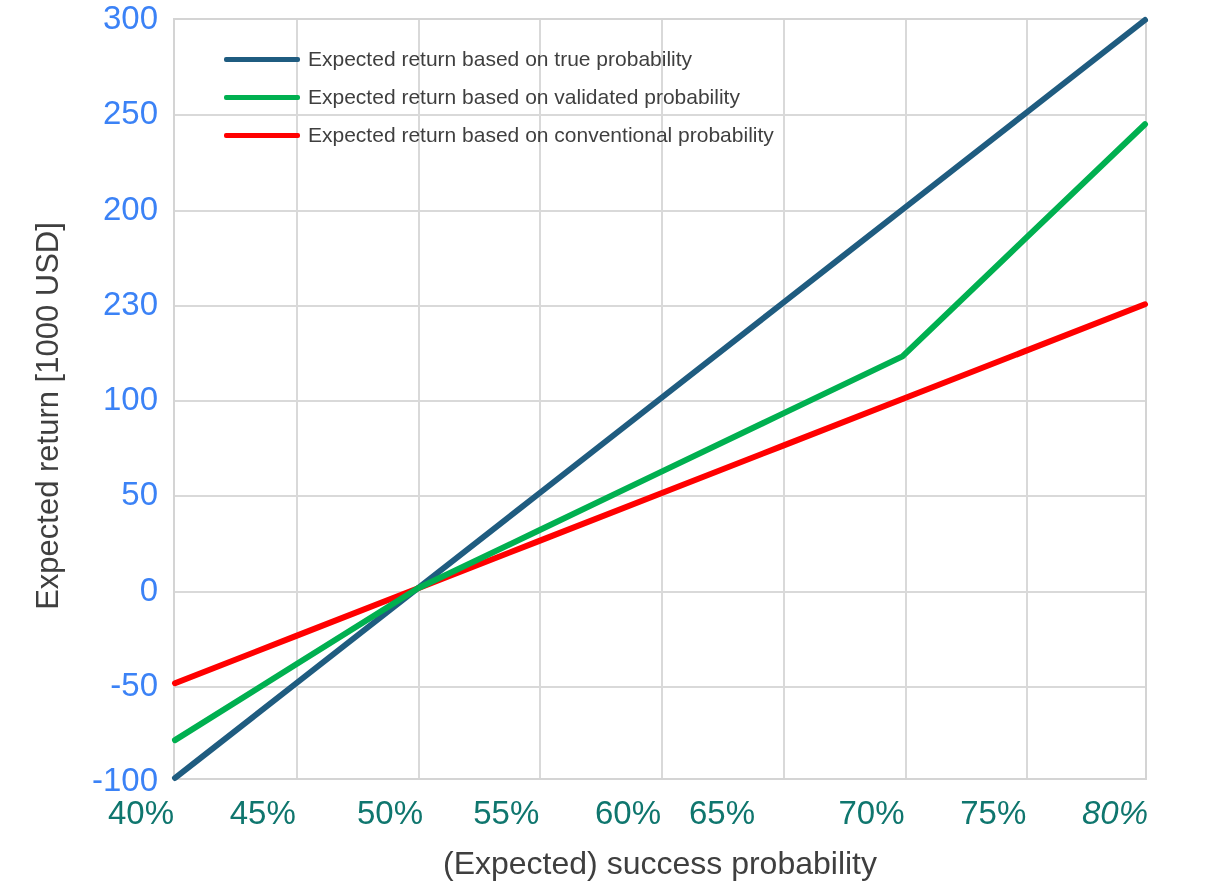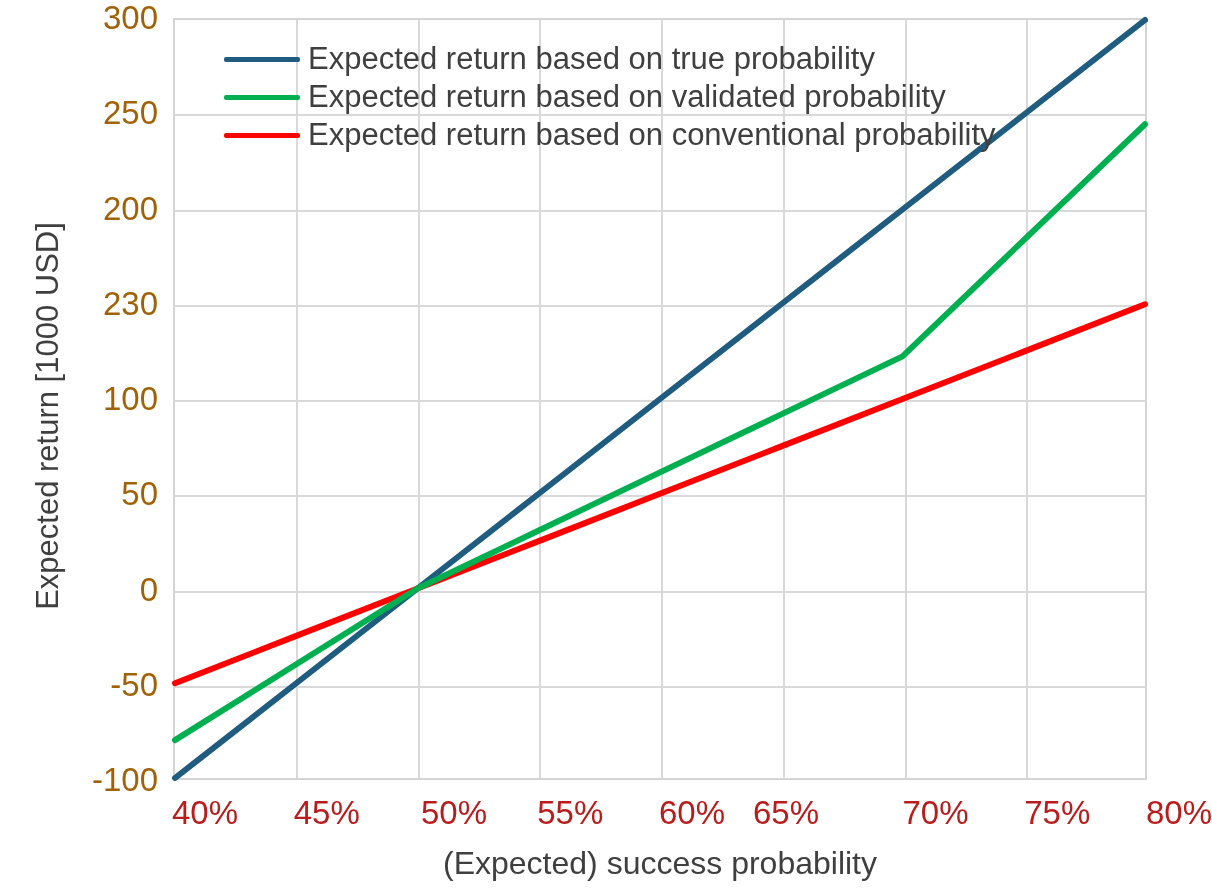--- a/index.html
+++ b/index.html
@@ -54,31 +54,31 @@
     left: 0; top: 0;
     width: 100%;
     height: 100%;
     overflow: visible;
   }
   .ytick-box {
     position: absolute;
     left: 0;
     width: 158px;
     text-align: right;
-    color: #a16207;
+    color: #3b82f6;
     font-size: 33px;
     line-height: 33px;
     white-space: nowrap;
   }
   .xtick-box {
     position: absolute;
     top: 795px;
     width: 130px;
-    text-align: right;
-    color: #b91c1c;
+    text-align: left;
+    color: #0f766e;
     font-size: 33px;
     line-height: 36px;
     white-space: nowrap;
   }
 
   
   #y-axis-title {
     position: absolute;
     left: -272px;
     top: 399px;
@@ -117,21 +117,21 @@
   }
   .legend-swatch {
     width: 76px;
     height: 5px;
     border-radius: 2px;
     flex: 0 0 auto;
   }
   .legend-label {
     margin-left: 8px;
     color: #3f3f3f;
-    font-size: 31px;
+    font-size: 21px;
     line-height: 34px;
     white-space: nowrap;
   }
 </style>
 </head>
 <body>
 
 <div id="chart-root">
 
   <div id="ytick-labels">
@@ -148,21 +148,21 @@
 
   <div id="xtick-labels">
       <div class="xtick-box" style="left: 108px;">40%</div>
       <div class="xtick-box" style="left: 229.75px;">45%</div>
       <div class="xtick-box" style="left: 357px;">50%</div>
       <div class="xtick-box" style="left: 473.25px;">55%</div>
       <div class="xtick-box" style="left: 595px;">60%</div>
       <div class="xtick-box" style="left: 689px;">65%</div>
       <div class="xtick-box" style="left: 838.5px;">70%</div>
       <div class="xtick-box" style="left: 960.25px;">75%</div>
-      <div class="xtick-box" style="left: 1082px;">80%</div>
+      <div class="xtick-box" style="left: 1082px; font-style: italic;">80%</div>
     </div>
 
   <div id="y-axis-title">Expected return [1000 USD]</div>
 
   <div id="x-axis-title">(Expected) success probability</div>
 
   <div class="plot-frame">
     <div id="grid-h">
         <div class="gridline-h" style="top: 94.25px;"></div>
         <div class="gridline-h" style="top: 189.5px;"></div>

